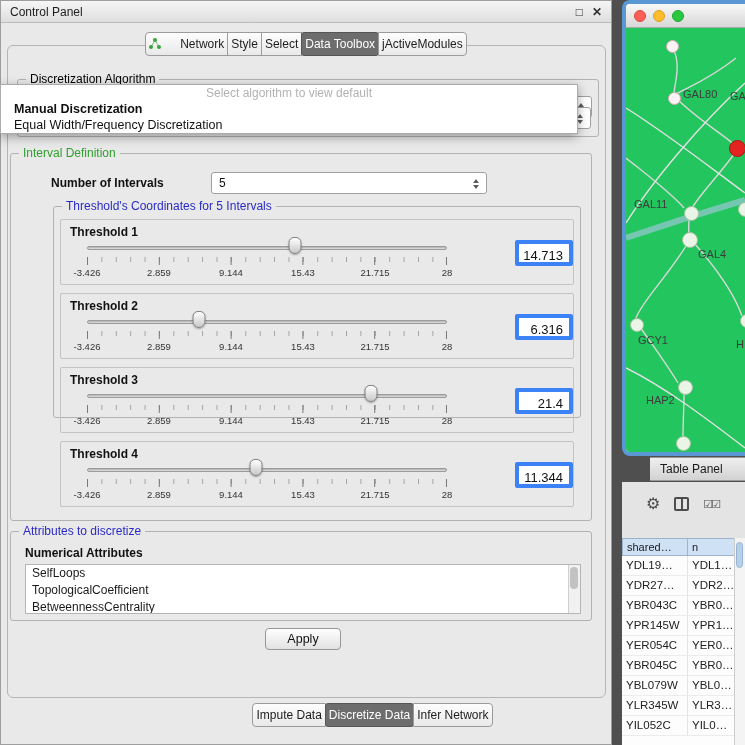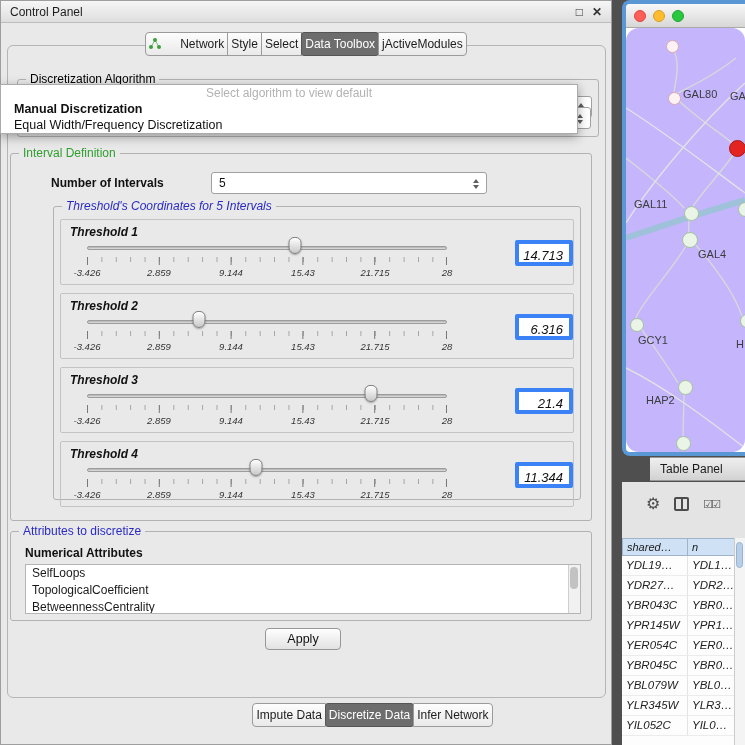--- a/index.html
+++ b/index.html
@@ -88,39 +88,39 @@
 
   
   .network-window { position:absolute; left:622px; top:0; width:123px; height:456px;
     border:4px solid #5a97d5; border-right:none; border-radius:8px 0 0 8px; background:#fff; overflow:hidden; }
   .nw-titlebar { height:24px; background:linear-gradient(#f8f8f8,#d7d7d7); border-bottom:1px solid #aaa;
     display:flex; align-items:center; gap:7px; padding-left:8px; }
   .tl { width:12px; height:12px; border-radius:50%; }
   .tl.red { background:#ff5f57; border:1px solid #dd4640; }
   .tl.yellow { background:#febc2e; border:1px solid #d8a023; }
   .tl.green { background:#28c840; border:1px solid #1ea634; }
-  .nw-canvas { position:relative; width:100%; height:calc(100% - 24px); background:#c4b5fd; overflow:hidden;border-radius:13px; }
+  .nw-canvas { position:relative; width:100%; height:calc(100% - 24px); background:#22c55e; overflow:hidden; }
   .nw-canvas svg { position:absolute; left:0; top:0; }
   .nnode { position:absolute; border-radius:50%; background:#eaf5e7; border:1px solid #a3c29d; }
   .nnode.pink { background:#fdf3f4; border-color:#d9a8b1; }
   .nnode.red { background:#e32420; border-color:#a61a17; }
   .nlabel { position:absolute; font-size:11px; color:#3c3c3c; white-space:nowrap; }
 
   
   .tp-header { position:absolute; left:650px; top:457px; width:147px; height:24px;
     background:linear-gradient(#efefef,#d2d2d2); border-top:1px solid #979797; border-bottom:1px solid #979797;
     font-size:12px; color:#1a1a1a; line-height:22px; padding-left:10px; }
   .table-window { position:absolute; left:622px; top:482px; width:123px; height:263px; background:#e4e4e4; }
   .tw-toolbar { position:absolute; left:0; top:0; right:0; height:54px; display:flex; align-items:flex-start;
     gap:14px; padding:14px 0 0 24px; }
   .gear { font-size:16px; color:#4c4c4c; line-height:16px; }
   .cols-icon { width:15px; height:14px; border:2px solid #4c4c4c; border-radius:2px; position:relative; margin-top:1px; }
   .cols-icon::before { content:""; position:absolute; left:4.5px; top:0; bottom:0; width:2px; background:#4c4c4c; }
   .checks-icon { font-size:11px; color:#4c4c4c; letter-spacing:-2px; line-height:14px; margin-top:1px; }
-  .tw-grid { position:absolute; left:0; top:56px; right:0; bottom:0; background:#fdfdfd;font-style:italic; }
+  .tw-grid { position:absolute; left:0; top:56px; right:0; bottom:0; background:#fdfdfd; }
   .tw-hrow { display:flex; height:18px; }
   .tw-hcell { background:#cfe1f5; border:1px solid #9fb4cb; border-left:none; font-size:11px; color:#1a1a1a;
     line-height:16px; padding-left:4px; overflow:hidden; white-space:nowrap; }
   .tw-hcell.c1 { width:66px; border-left:1px solid #9fb4cb; }
   .tw-hcell.c2 { flex:1; }
   .tw-row { display:flex; height:20px; border-bottom:1px solid #ececec; }
   .tw-cell { font-size:11.5px; color:#222; line-height:19px; padding-left:4px; overflow:hidden; white-space:nowrap; }
   .tw-cell.c1 { width:66px; border-right:1px solid #e4e4e4; }
   .tw-cell.c2 { flex:1; }
   .tw-scroll { position:absolute; right:0; top:56px; bottom:0; width:11px; background:#f4f4f4; border-left:1px solid #cccccc; }
@@ -192,21 +192,21 @@
 
       <div class="label bold" style="left:40px; top:22px;">Number of Intervals</div>
       <div class="combo" style="left:200px; top:18px; width:276px;">
         <span>5</span>
         <span class="arrows">
           <span class="arr-up"></span>
           <span class="arr-dn"></span>
         </span>
       </div>
 
-      <div class="group" style="left:42px; top:52px; width:528px; height:294px;font-style:italic;">
+      <div class="group" style="left:42px; top:52px; width:528px; height:212px;">
         <span class="group-title title-blue">Threshold's Coordinates for 5 Intervals</span>
 
         <div class="threshold-box" style="top:12px;">
           <div class="th-label">Threshold 1</div>
           <div class="slider">
             <div class="track"></div>
             <div class="handle" style="left: 57.72%;"></div>
             <div class="ticks-minor"></div>
             <div class="ticks-major"></div>
             <div class="tick-labels">

